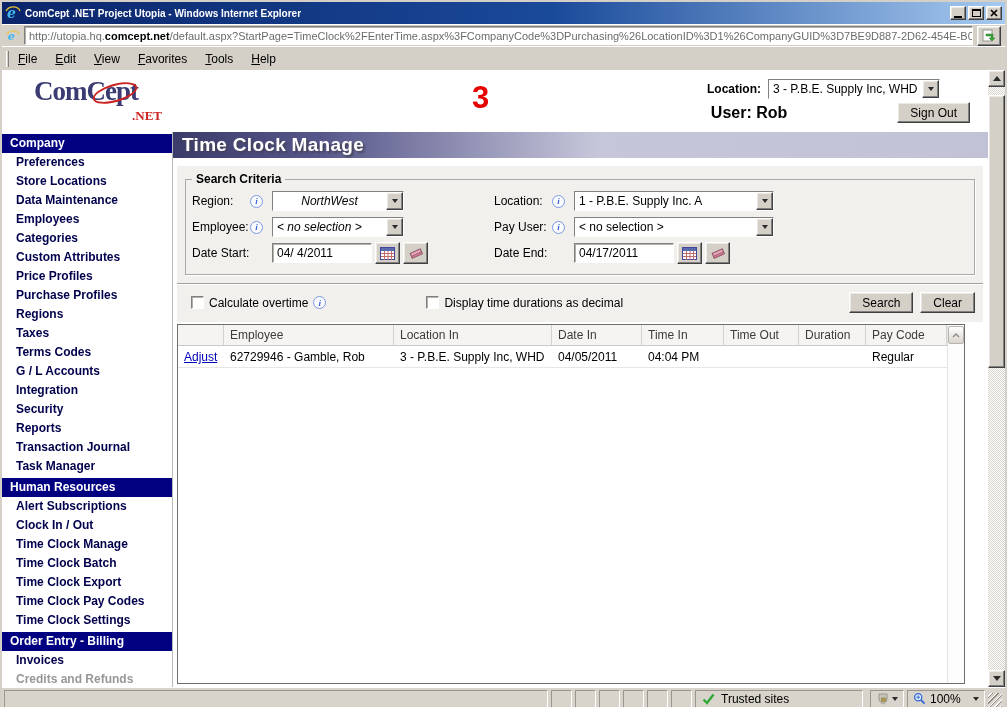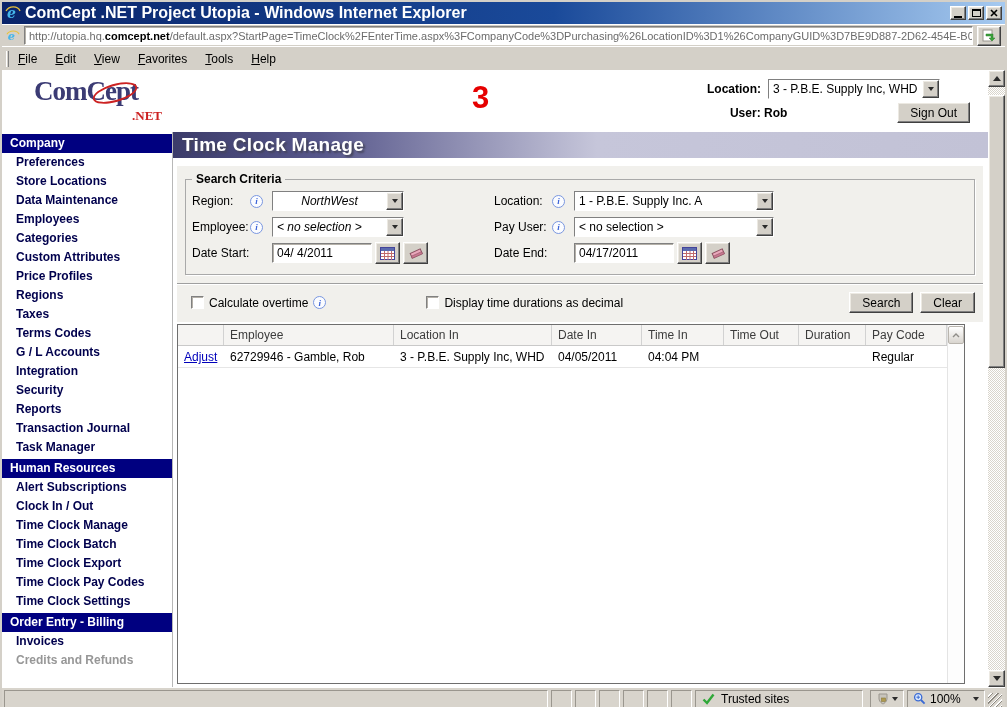--- a/index.html
+++ b/index.html
@@ -6,21 +6,21 @@
   html,body { width:1007px; height:707px; overflow:hidden; }
   body { font-family:"Liberation Sans", sans-serif; background:#d4d0c8; }
   .window { width:1007px; height:707px; border:2px solid #d4d0c8; background:#d4d0c8; position:relative; }
 
   
   .bevel-out { background:#d4d0c8; border:1px solid; border-color:#ffffff #404040 #404040 #ffffff; box-shadow: inset -1px -1px 0 #808080, inset 1px 1px 0 #ece9e2; }
   .bevel-in  { background:#ffffff; border:1px solid; border-color:#808080 #ffffff #ffffff #808080; box-shadow: inset 1px 1px 0 #b4b0a8; }
 
   
   .titlebar { height:22px; background:linear-gradient(to right,#0a246a,#1a4a9a 55%,#a6caf0); display:flex; align-items:center; padding:0 3px; }
-  .titlebar .title-text { flex:1; color:#fff; font-weight:bold; font-size:16px; margin-left:4px; white-space:nowrap; overflow:hidden; }
+  .titlebar .title-text { flex:1; color:#fff; font-weight:bold; font-size:10px; margin-left:4px; white-space:nowrap; overflow:hidden; }
   .win-btn { width:16px; height:14px; margin-left:2px; display:flex; align-items:center; justify-content:center; }
   .glyph-min { width:8px; height:2px; background:#000; margin-top:7px; }
   .glyph-max { width:9px; height:8px; border:1px solid #000; border-top-width:2px; }
 
   
   .addrbar { height:22px; background:#d4d0c8; border-top:1px solid #ffffff; display:flex; align-items:center; padding:0 4px; gap:4px; }
   .grip-v { width:3px; height:16px; border-left:1px solid #ffffff; border-right:1px solid #808080; }
   .addr-input { flex:1; height:19px; display:flex; align-items:center; padding:0 4px; font-size:11px; color:#6b6b6b; white-space:nowrap; overflow:hidden; }
   .addr-input .domain { color:#000; font-weight:bold; }
   .go-btn { width:24px; height:20px; display:flex; align-items:center; justify-content:center; }
@@ -47,21 +47,21 @@
   
   .banner { position:relative; height:62px; background:#fff; }
   .logo { position:absolute; left:32px; top:6px; width:140px; height:52px; }
   .logo-text { font-family:"Liberation Serif", serif; font-weight:bold; font-size:27px; color:#3b3b74; letter-spacing:-1px; }
   .logo-swoosh { position:absolute; left:58px; top:8px; width:46px; height:18px; border:2px solid #cc2222; border-radius:50%; transform:rotate(-16deg); }
   .logo-net { position:absolute; left:98px; top:32px; color:#cc2222; font-weight:bold; font-size:13px; font-family:"Liberation Serif", serif; }
   .badge3 { position:absolute; left:470px; top:10px; color:#e60000; font-size:31px; font-weight:bold; }
   .loc-row { position:absolute; right:48px; top:9px; display:flex; align-items:center; gap:7px; }
   .loc-row .lbl { font-size:12px; font-weight:bold; }
   .user-row { position:absolute; right:18px; top:32px; display:flex; align-items:center; gap:110px; }
-  .user-row .lbl { font-size:12px; font-weight:bold; }
+  .user-row .lbl { font-size:16px; font-weight:bold; }
   .btn { font-size:12px; color:#000; padding:2px 12px; height:21px; display:inline-flex; align-items:center; justify-content:center; }
 
   
   .layout { display:flex; height:555px; }
   .sidebar { width:171px; background:#fff; border-right:1px solid #b8b8b8; overflow:hidden; }
   .side-header { background:#000080; color:#fff; font-weight:bold; font-size:12px; height:19px; line-height:19px; padding-left:8px; margin-top:2px; }
   .side-item { font-size:12px; font-weight:bold; color:#00004d; height:19px; line-height:19px; padding-left:14px; white-space:nowrap; }
   .side-item.faded { color:#979797; }
 
   .main { flex:1; position:relative; background:#fff; overflow:hidden; }
@@ -199,20 +199,21 @@
 
         <div class="sidebar">
           <div class="side-header">Company</div>
           <div class="side-item">Preferences</div>
           <div class="side-item">Store Locations</div>
           <div class="side-item">Data Maintenance</div>
           <div class="side-item">Employees</div>
           <div class="side-item">Categories</div>
           <div class="side-item">Custom Attributes</div>
           <div class="side-item">Price Profiles</div>
+          <div class="side-item">Purchase Profiles</div>
           <div class="side-item">Regions</div>
           <div class="side-item">Taxes</div>
           <div class="side-item">Terms Codes</div>
           <div class="side-item">G / L Accounts</div>
           <div class="side-item">Integration</div>
           <div class="side-item">Security</div>
           <div class="side-item">Reports</div>
           <div class="side-item">Transaction Journal</div>
           <div class="side-item">Task Manager</div>
           <div class="side-header">Human Resources</div>

